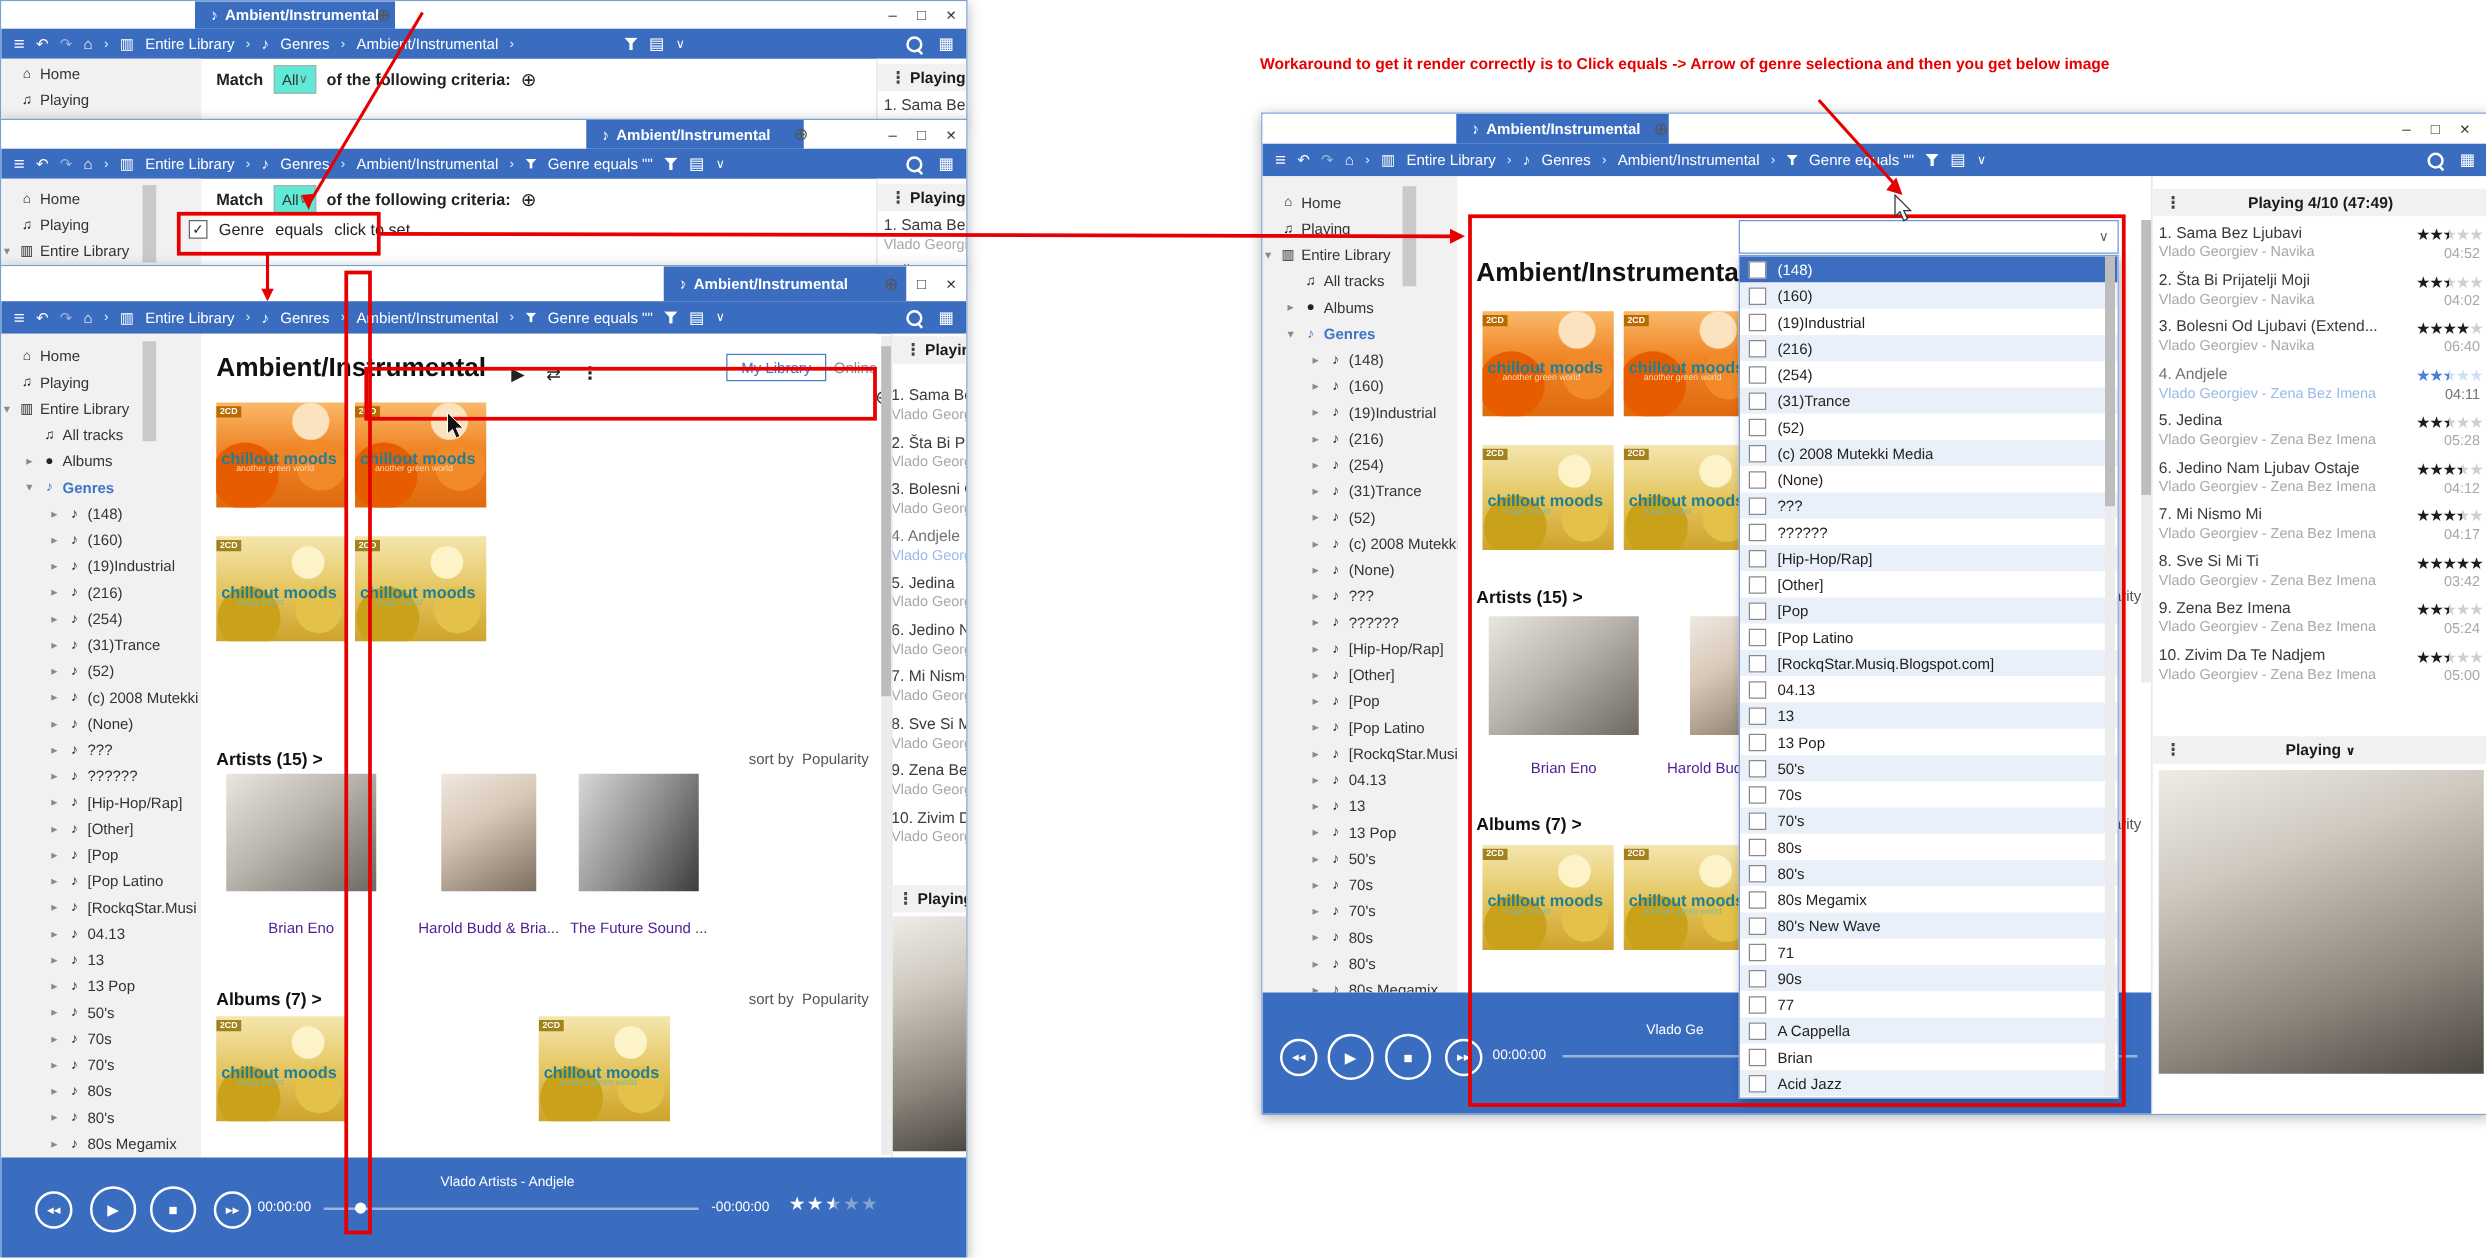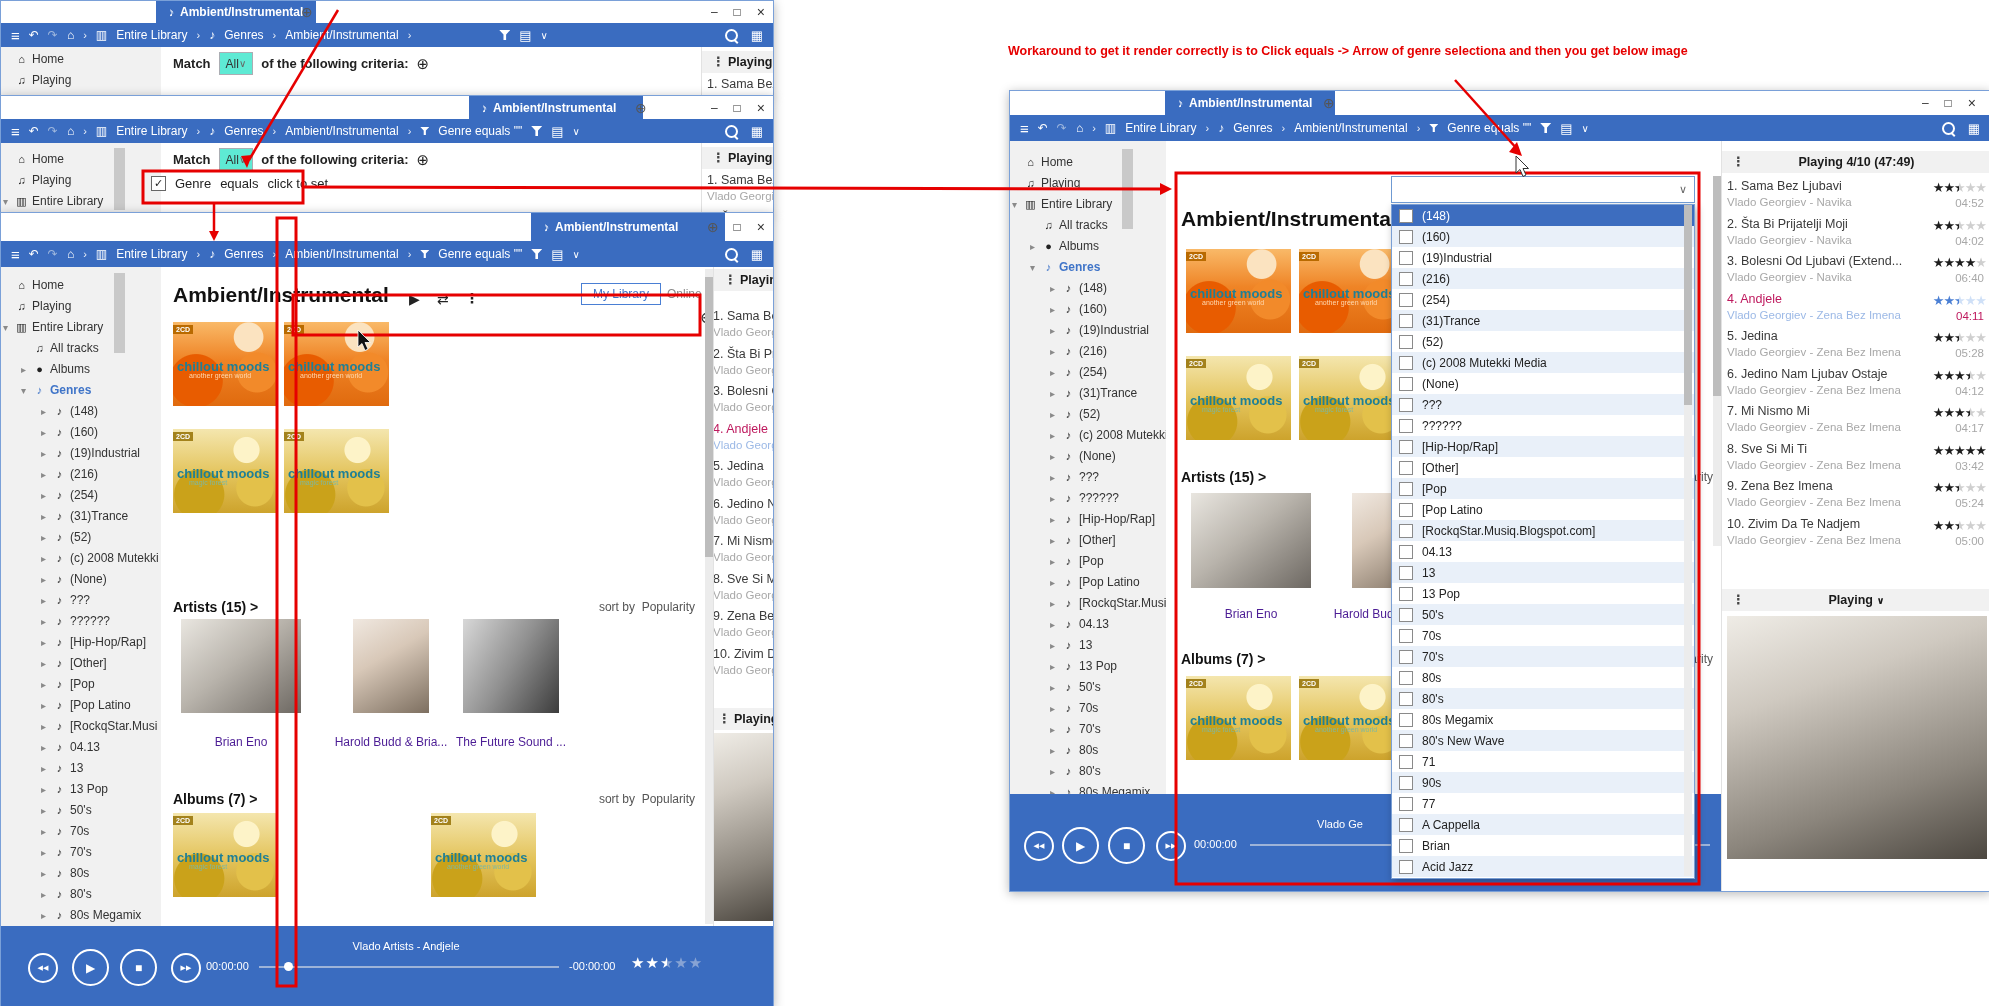--- a/index.html
+++ b/index.html
@@ -75,21 +75,21 @@
   .sliver .pl-head .ttl{text-align:left;padding-left:26px}
   .tracks{position:absolute;left:0;width:269px}
   .trk{position:relative;height:37.5px}
   .trk .ti{position:absolute;left:5px;top:2px;font-size:12.5px;color:#3a3a3a;white-space:nowrap}
   .trk .st{position:absolute;right:5px;top:3px;font-size:13px;letter-spacing:-1px;white-space:nowrap}
   .trk .ar{position:absolute;left:5px;top:19px;font-size:11.5px;color:#a8a8a8;white-space:nowrap}
   .trk .tm{position:absolute;right:7px;top:20px;font-size:11.5px;color:#a8a8a8}
   .sf{color:#1c1c1c}
   .sh{color:#9a9a9a;background:linear-gradient(90deg,#1c1c1c 50%,#cfcfcf 50%);-webkit-background-clip:text;background-clip:text;-webkit-text-fill-color:transparent}
   .se{color:#cfcfcf}
-  .trk.current .ti,.trk.current .tm{color:#be185d}
+  .trk.current .ti,.trk.current .tm{color:#737373}
   .trk.current .ar{color:#9cb9e6}
   .trk.current .sf{color:#4a7fd4}
   .trk.current .se{color:#cfe0f7}
   .trk.current .sh{background:linear-gradient(90deg,#4a7fd4 50%,#cfe0f7 50%);-webkit-background-clip:text;background-clip:text;-webkit-text-fill-color:transparent}
   .scrollstrip{position:absolute;width:8px;background:#ececec}
   .scrollstrip .th{position:absolute;left:0;right:0;background:#bdbdbd}
   
   .playerbar{position:absolute;background:#3a6cc0;color:#fff}
   .pbtn{position:absolute;border:2px solid #fff;border-radius:50%;display:flex;align-items:center;justify-content:center;color:#fff;background:rgba(255,255,255,0)}
   .pbtn.sm{width:26px;height:26px;font-size:7px}

